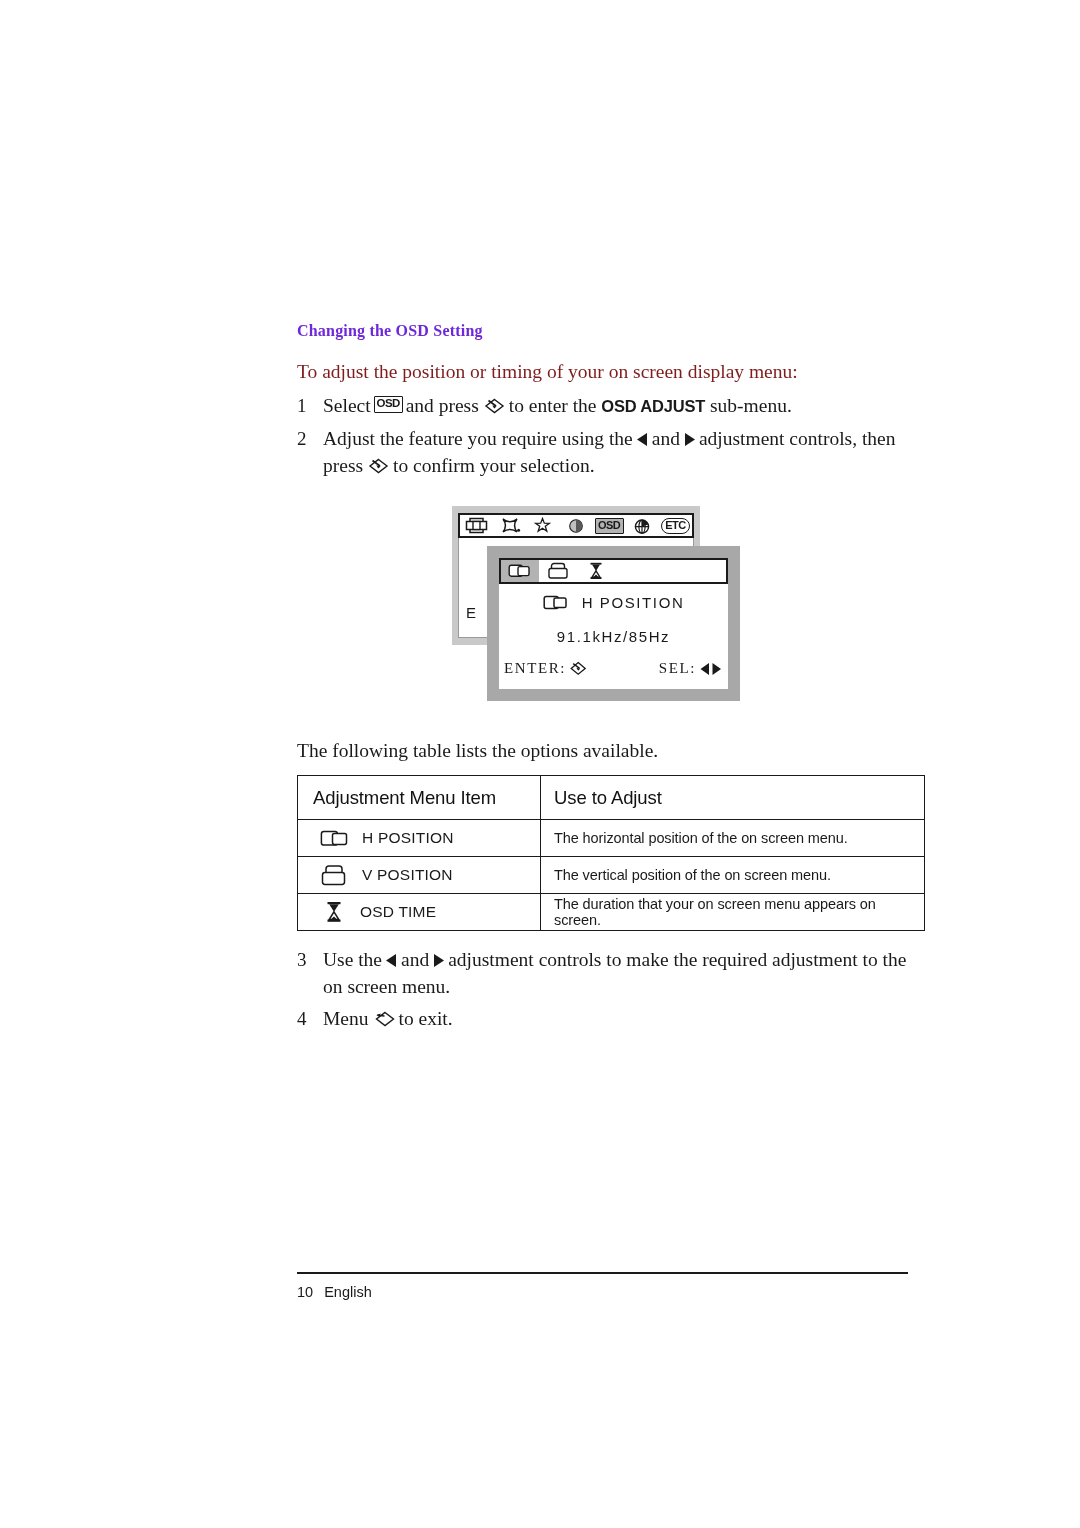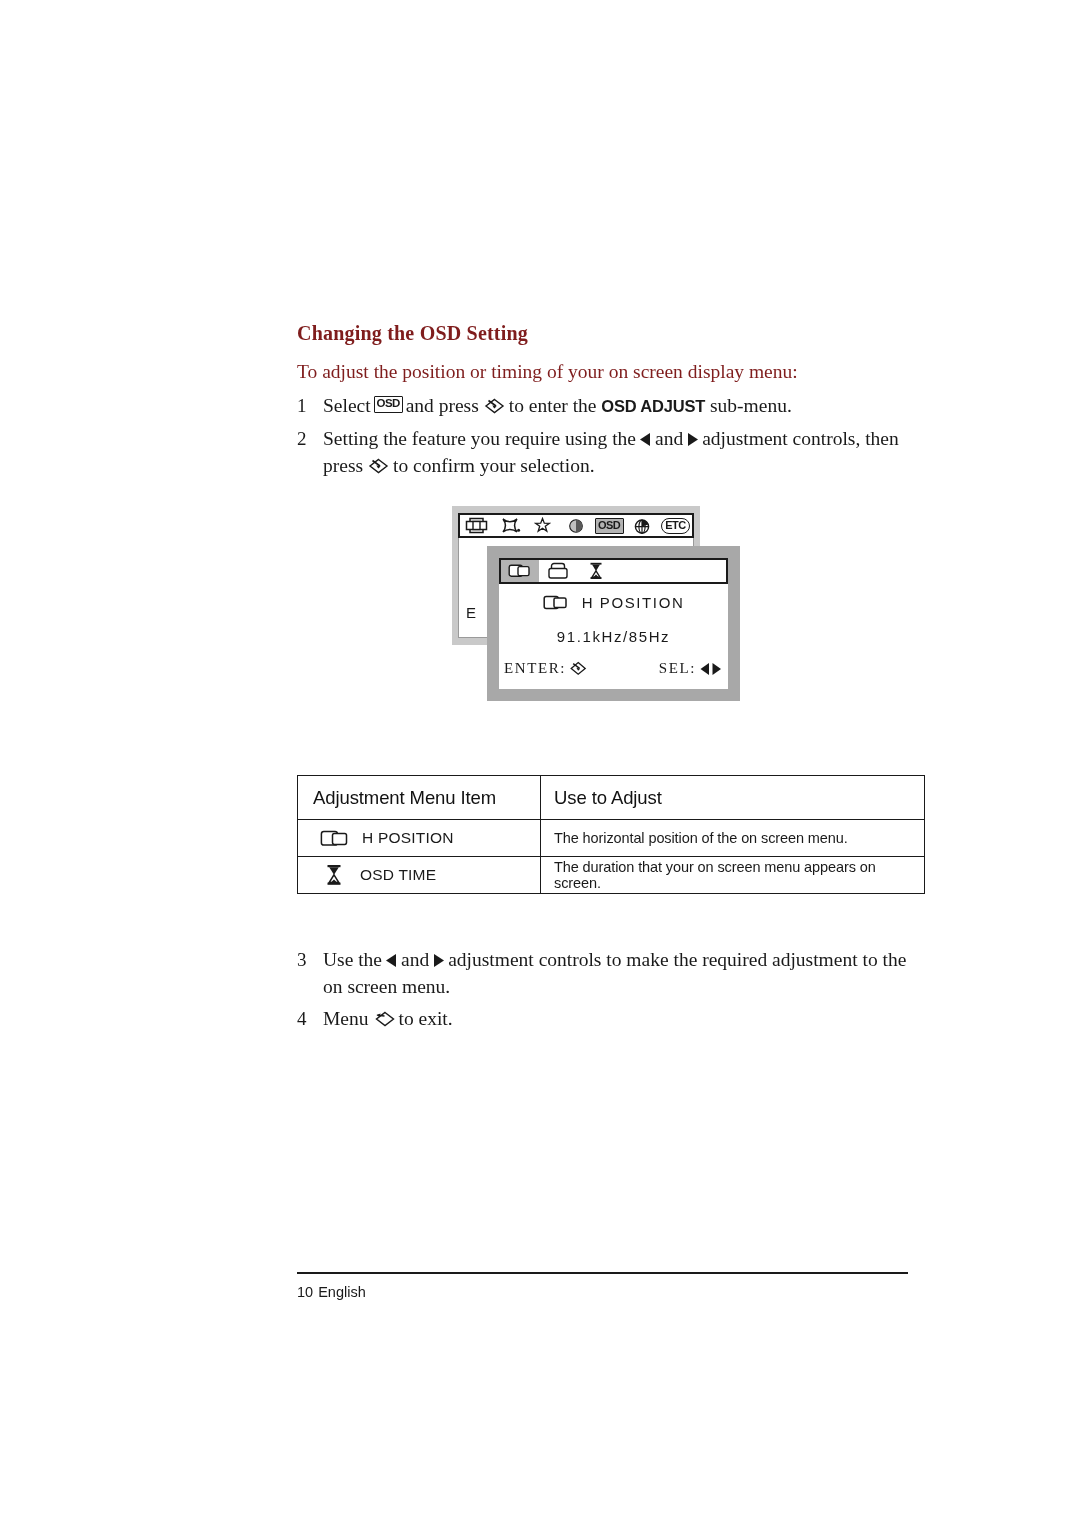--- a/index.html
+++ b/index.html
@@ -50,24 +50,24 @@
     transform: scaleX(0.94);
     transform-origin: left center;
   }
 
   
   .sect-head {
     position: absolute;
     left: 297px;
     top: 322px;
     font-family: "Liberation Serif", serif;
-    font-size: 20px;
+    font-size: 16px;
     font-weight: bold;
     letter-spacing: 0.2px;
-    color: #7f1d1d;
+    color: #6d28d9;
   }
 
   
   .intro {
     position: absolute;
     left: 297px;
     top: 358px;
     width: 640px;
     font-size: 19.5px;
     line-height: 27px;
@@ -344,21 +344,21 @@
     background: #1a1a1a;
   }
   .foot-text {
     position: absolute;
     left: 297px;
     top: 1284px;
     font-family: "Liberation Sans", sans-serif;
     font-size: 14.5px;
     color: #1a1a1a;
     display: flex;
-    gap: 5px;
+    gap: 11px;
   }
 
   svg { display: block; }
 </style>
 </head>
 <body>
 
 <div class="page">
 
 
@@ -372,21 +372,21 @@
       <div class="step-num">1</div>
       <div class="step-txt"><span>Select</span><span class="ic ic-osd-box"><span>OSD</span></span><span>and press</span><span class="ic ic-enter"><svg width="22" height="20" viewBox="0 0 22 20">
               <polygon points="11.5,3.5 20,10 11.5,16.5 3,10" fill="#fff" stroke="#1a1a1a" stroke-width="1.4"></polygon>
               <line x1="5.5" y1="4.5" x2="13" y2="10" stroke="#1a1a1a" stroke-width="1.6"></line>
               <polygon points="13.6,10.4 9.3,9.3 11.2,12.6" fill="#1a1a1a"></polygon>
             </svg></span><span>to enter the</span> <b style="font-family:'Liberation Sans',sans-serif;font-size:16.5px;letter-spacing:-0.2px;">OSD ADJUST</b> <span>sub-menu.</span></div>
     </div>
 
     <div class="step">
       <div class="step-num">2</div>
-      <div class="step-txt"><span>Setting the feature you require using the</span><span class="ic ic-tri"><svg width="13" height="15" viewBox="0 0 13 15">
+      <div class="step-txt"><span>Adjust the feature you require using the</span><span class="ic ic-tri"><svg width="13" height="15" viewBox="0 0 13 15">
               <polygon points="11,1 11,14 1,7.5" fill="#1a1a1a"></polygon>
             </svg></span><span>and</span><span class="ic ic-tri"><svg width="13" height="15" viewBox="0 0 13 15">
               <polygon points="2,1 2,14 12,7.5" fill="#1a1a1a"></polygon>
             </svg></span><span>adjustment controls, then press</span><span class="ic ic-enter"><svg width="22" height="20" viewBox="0 0 22 20">
               <polygon points="11.5,3.5 20,10 11.5,16.5 3,10" fill="#fff" stroke="#1a1a1a" stroke-width="1.4"></polygon>
               <line x1="5.5" y1="4.5" x2="13" y2="10" stroke="#1a1a1a" stroke-width="1.6"></line>
               <polygon points="13.6,10.4 9.3,9.3 11.2,12.6" fill="#1a1a1a"></polygon>
             </svg></span><span>to confirm your selection.</span></div>
     </div>
 
@@ -511,20 +511,21 @@
                   <polygon points="13.5,1 13.5,13 22,7" fill="#1a1a1a"></polygon>
                 </svg>
             </span>
           </span>
         </div>
       </div>
     </div>
 
   </div>
 
+  <div class="tbl-lead">The following table lists the options available.</div>
 
   <table class="tbl">
     <thead>
       <tr>
         <th class="c1">Adjustment Menu Item</th>
         <th class="c2">Use to Adjust</th>
       </tr>
     </thead>
     <tbody>
       <tr>
@@ -538,20 +539,36 @@
             </span>
             <span class="nm">H POSITION</span>
           </div>
         </td>
         <td class="c2">
           <div class="desc">The horizontal position of the on screen menu.</div>
         </td>
       </tr>
       <tr>
         <td class="c1">
+          <div class="cellitem">
+            <span>
+              <svg width="30" height="23" viewBox="0 0 30 23">
+                <rect x="6" y="2" width="16" height="12" rx="3" fill="#fff" stroke="#1a1a1a" stroke-width="1.5"></rect>
+                <rect x="2.5" y="8.5" width="22" height="12" rx="2.4" fill="#fff" stroke="#1a1a1a" stroke-width="1.5"></rect>
+              </svg>
+            </span>
+            <span class="nm">V POSITION</span>
+          </div>
+        </td>
+        <td class="c2">
+          <div class="desc">The vertical position of the on screen menu.</div>
+        </td>
+      </tr>
+      <tr>
+        <td class="c1">
           <div class="cellitem" style="padding-left:27px;gap:17px;">
             <span>
               <svg width="18" height="22" viewBox="0 0 18 22">
                 <rect x="2.5" y="1" width="13" height="2.2" fill="#1a1a1a"></rect>
                 <rect x="2.5" y="18.6" width="13" height="2.2" fill="#1a1a1a"></rect>
                 <path d="M4.2 3.2 L13.8 3.2 L9 10.8 Z" fill="#1a1a1a"></path>
                 <path d="M9 10.8 L13.8 18.6 L4.2 18.6 Z" fill="none" stroke="#1a1a1a" stroke-width="1.5"></path>
                 <path d="M9 15.4 L12.2 18.6 L5.8 18.6 Z" fill="#1a1a1a"></path>
               </svg>
             </span>

